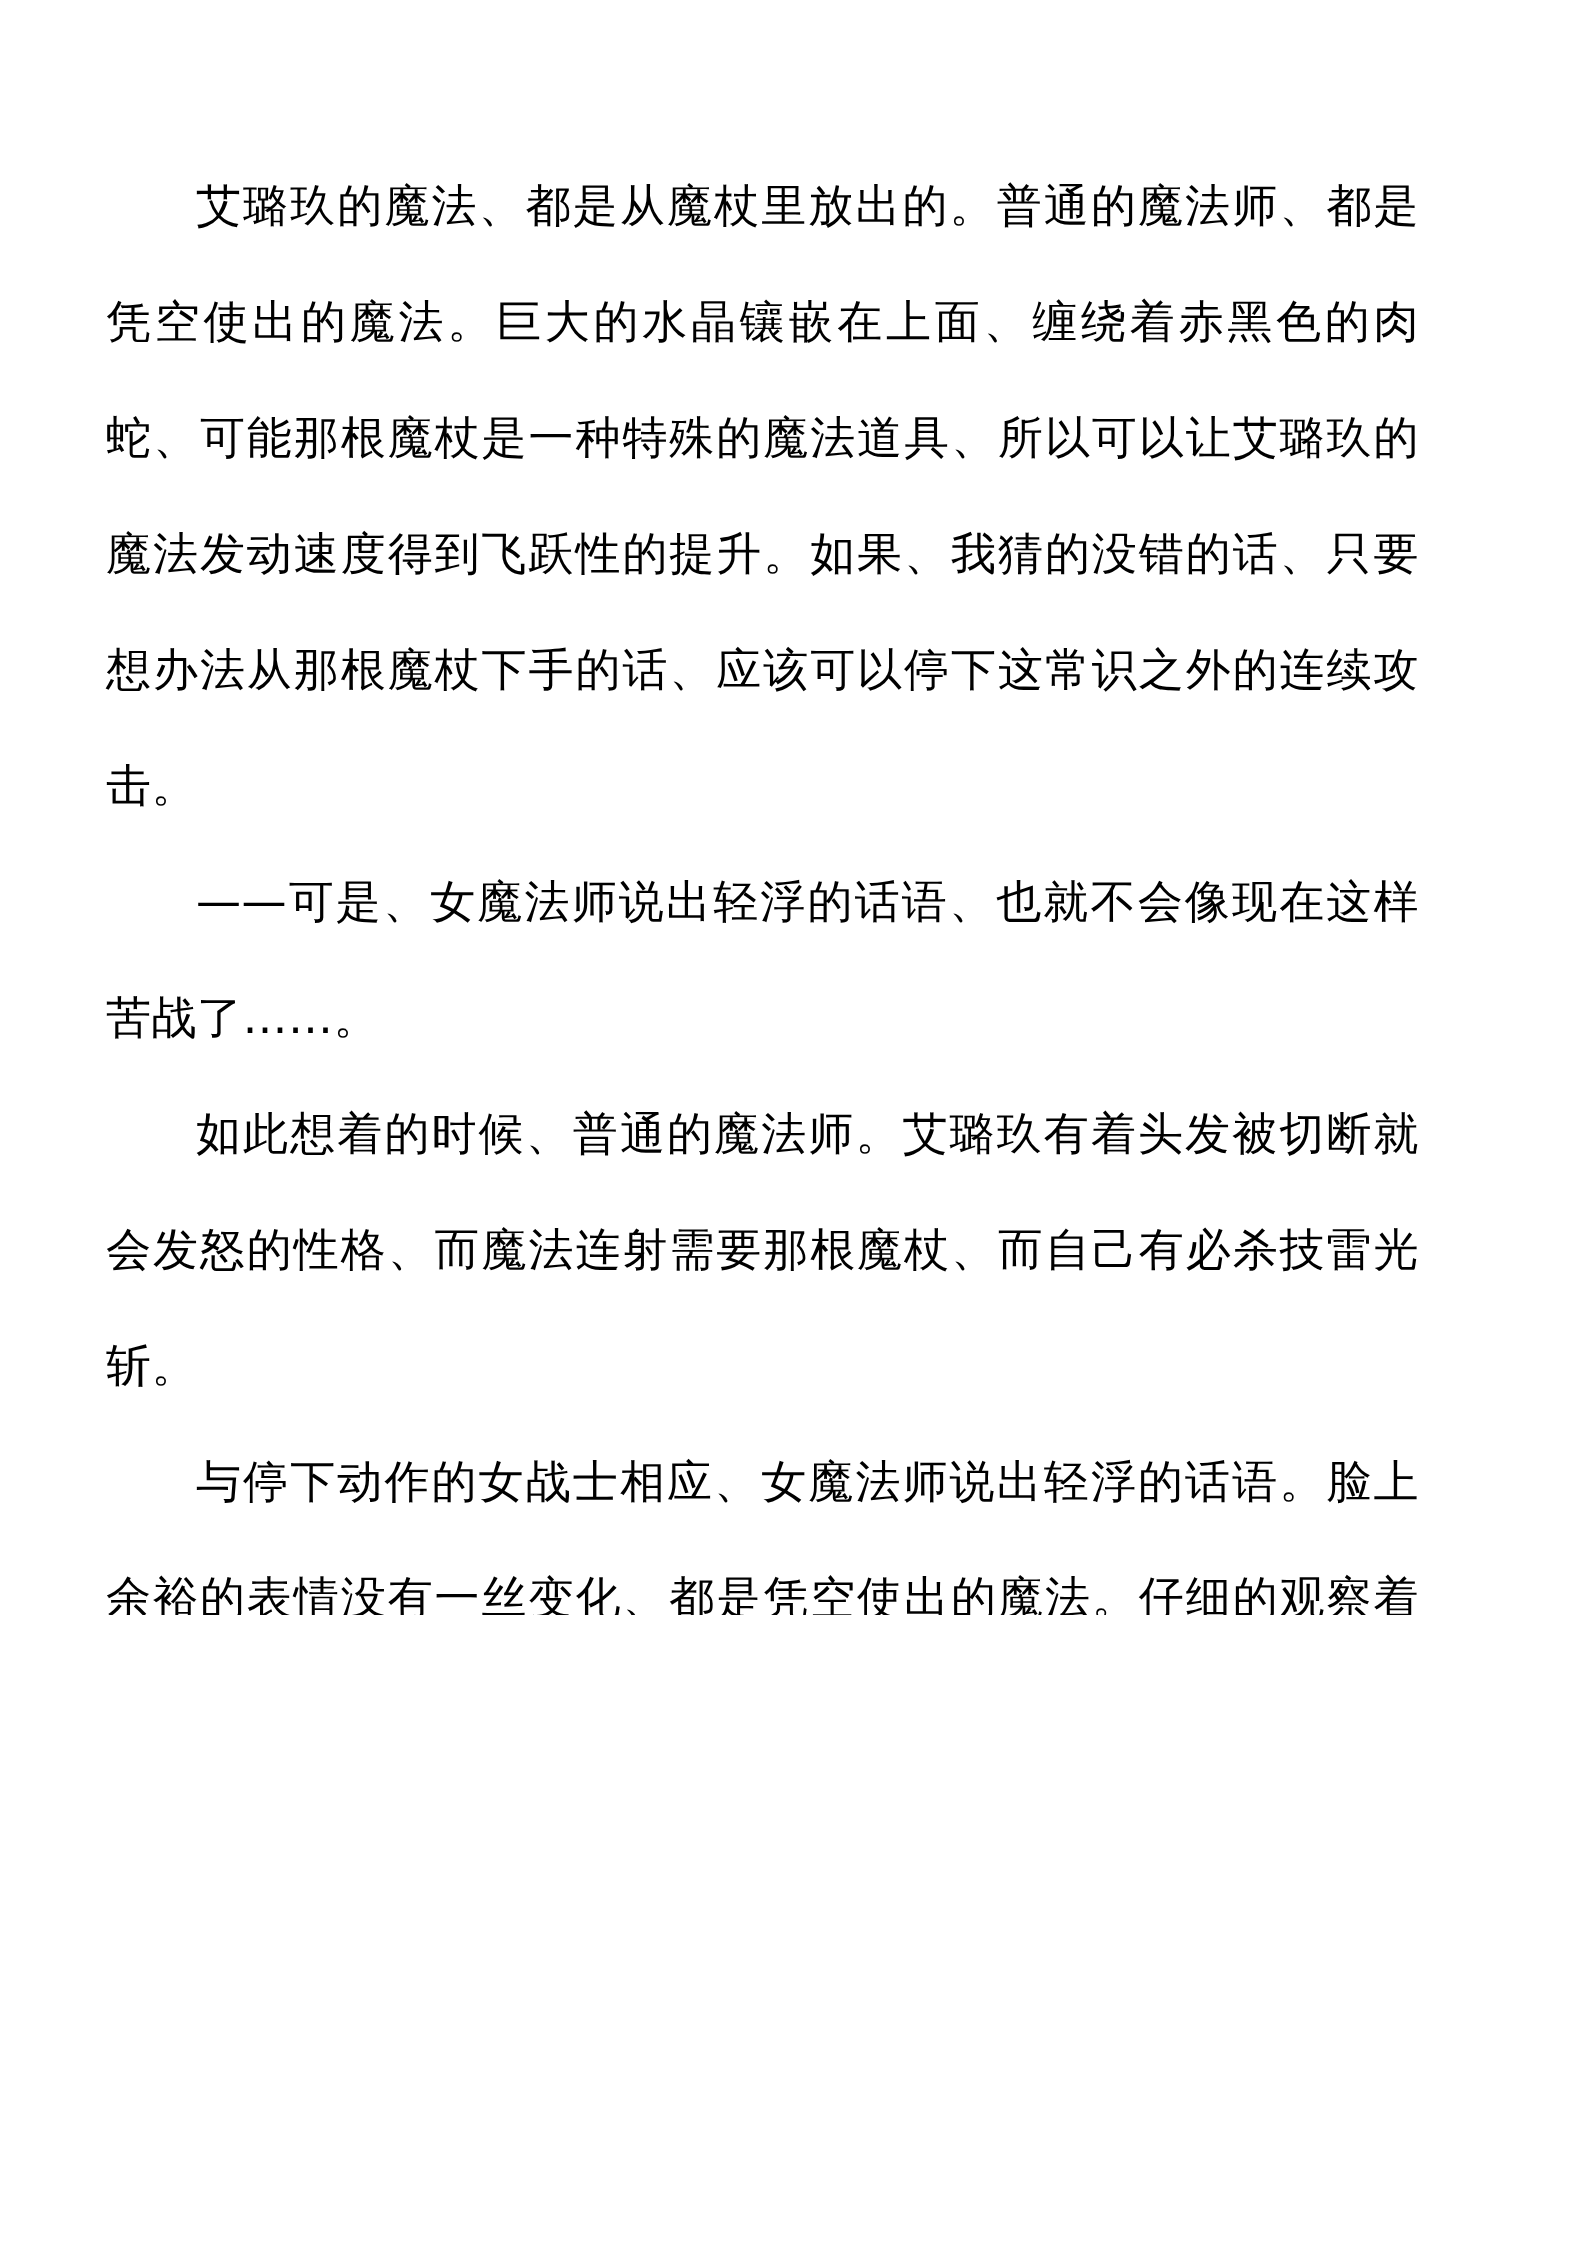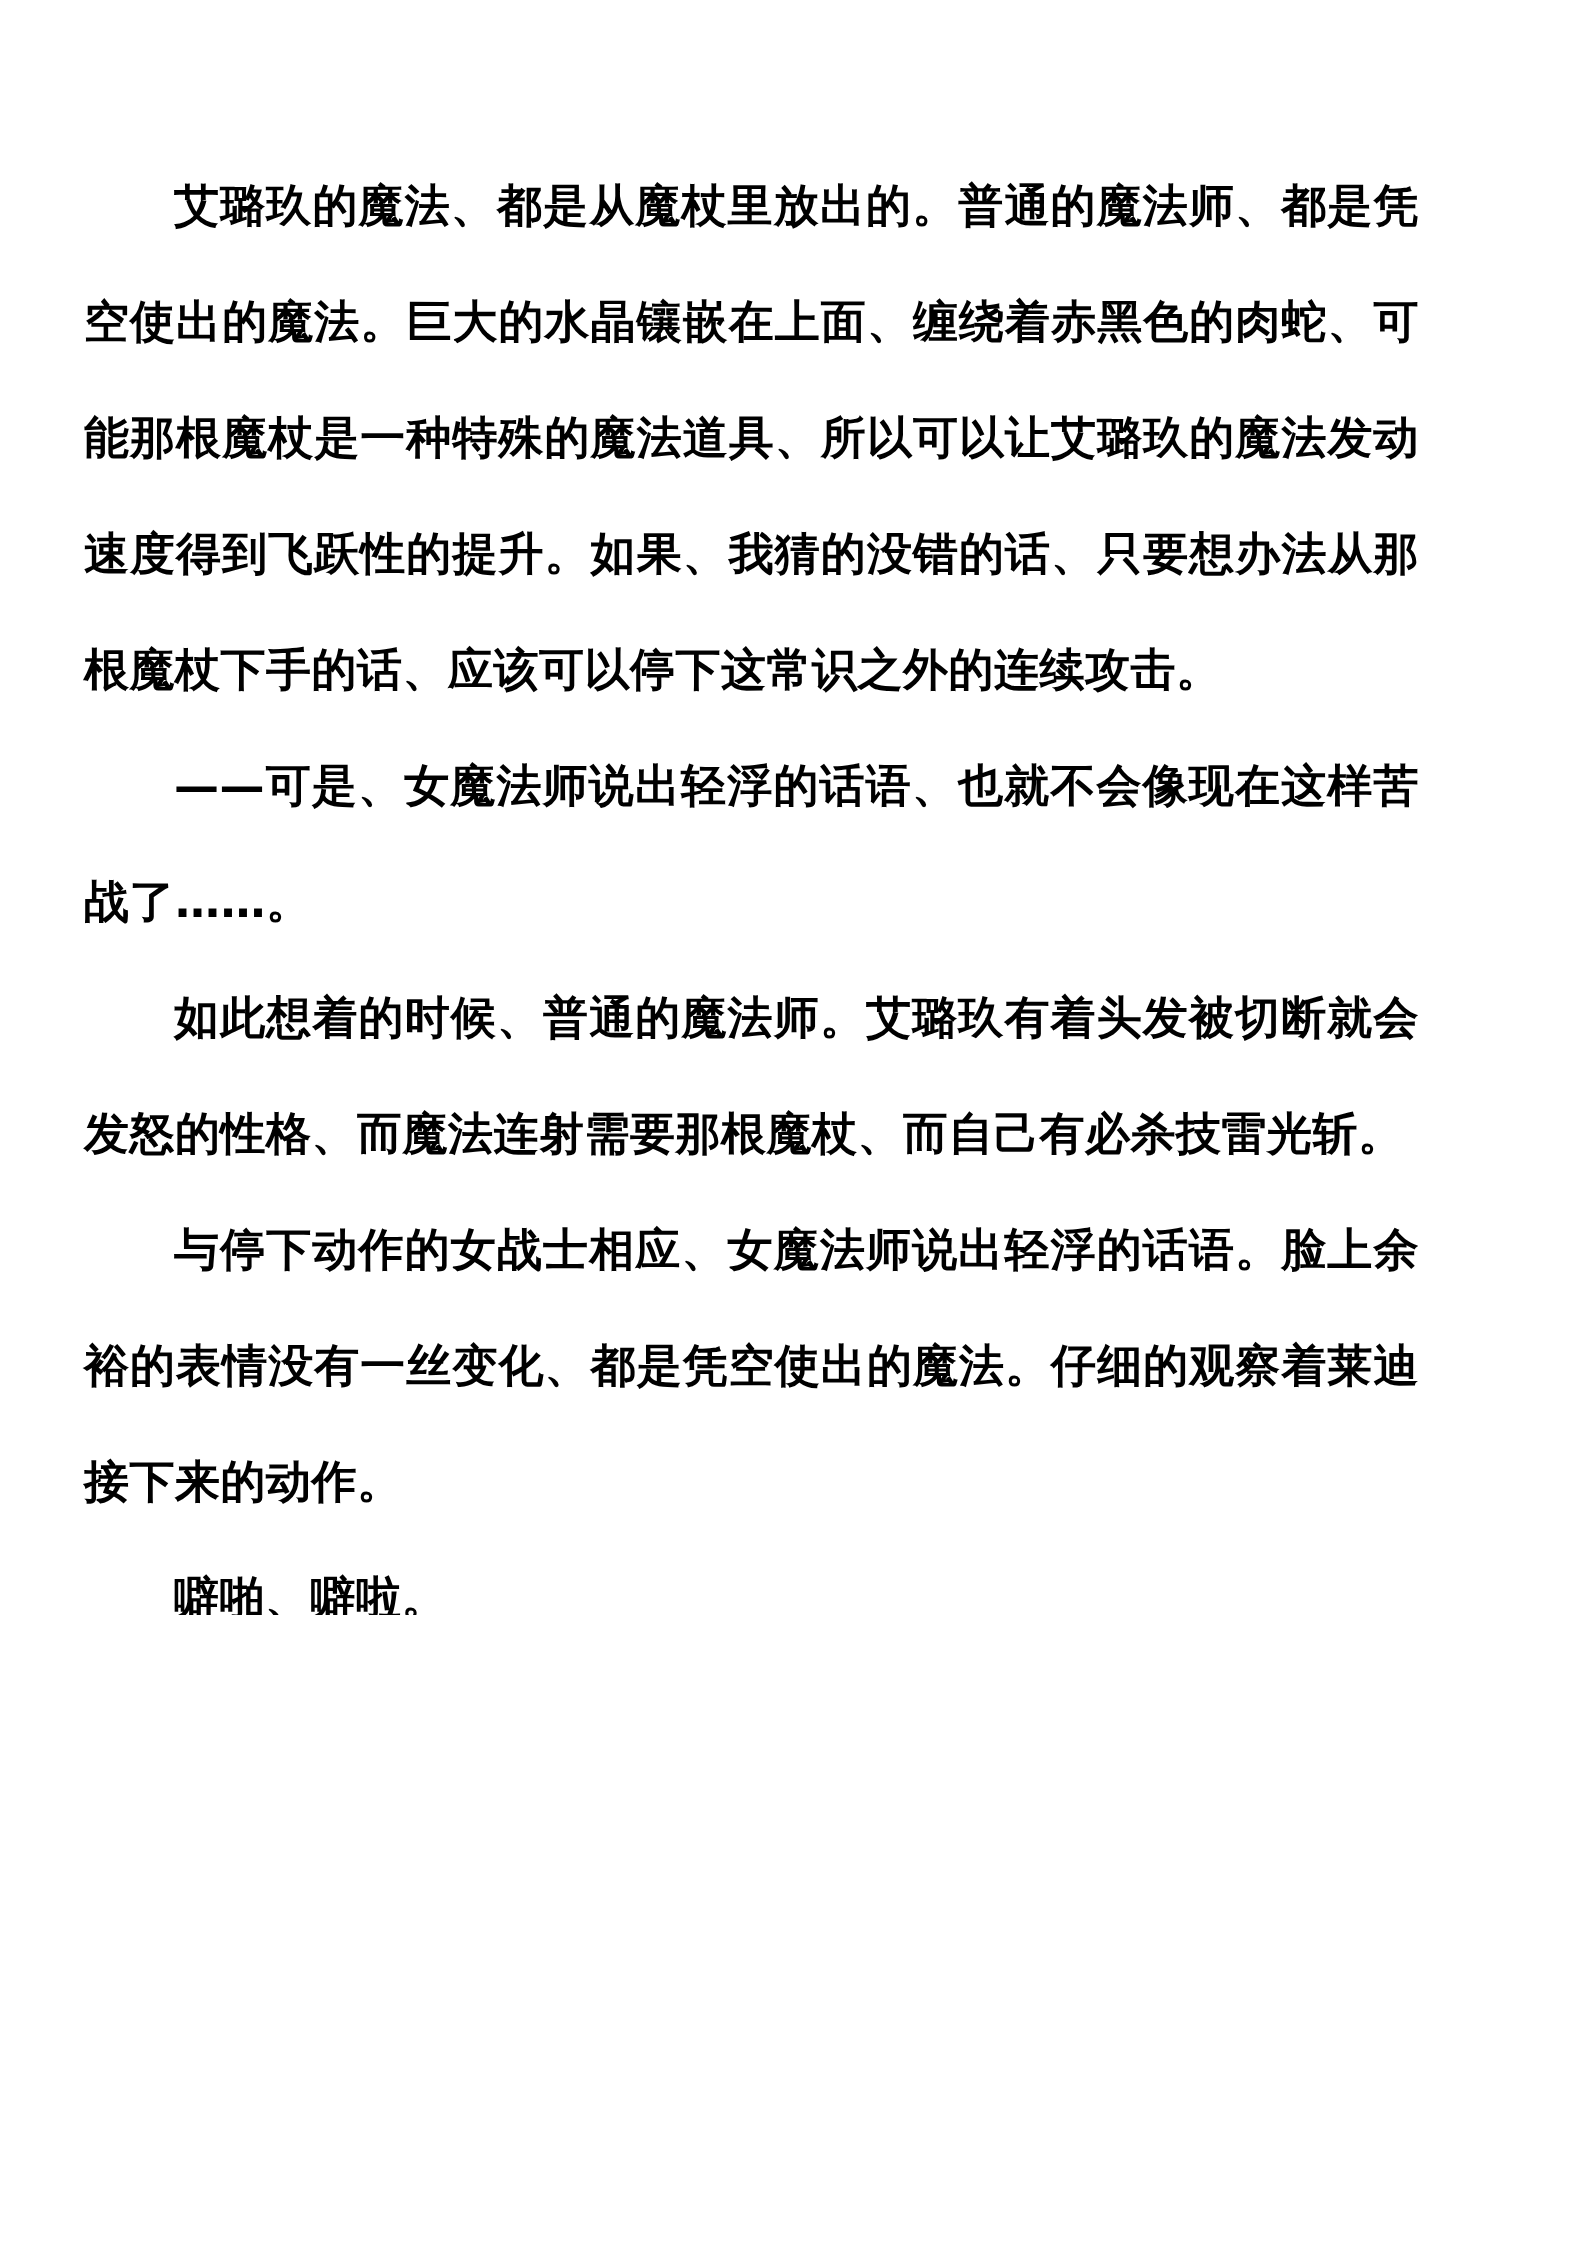--- a/index.html
+++ b/index.html
@@ -9,23 +9,23 @@
   }
   .page {
     position: relative;
     width: 1587px;
     height: 1615px;
     margin: 0 auto;
     background: #ffffff;
     color: #000000;
     overflow: hidden;
     box-sizing: border-box;
-    padding: 148px 168px 60px 84px;
+    padding: 148px 168px 60px 106px;
     font-family: "DejaVu Sans", "Liberation Sans", sans-serif;
-    font-weight: 700;
+    font-weight: 400;
   }
   .para {
     margin: 0;
     font-size: 45px;
     line-height: 116px;
     letter-spacing: 0.5px;
     text-indent: 2em;
     text-align: justify;
     text-align-last: left;
     word-break: break-all;

